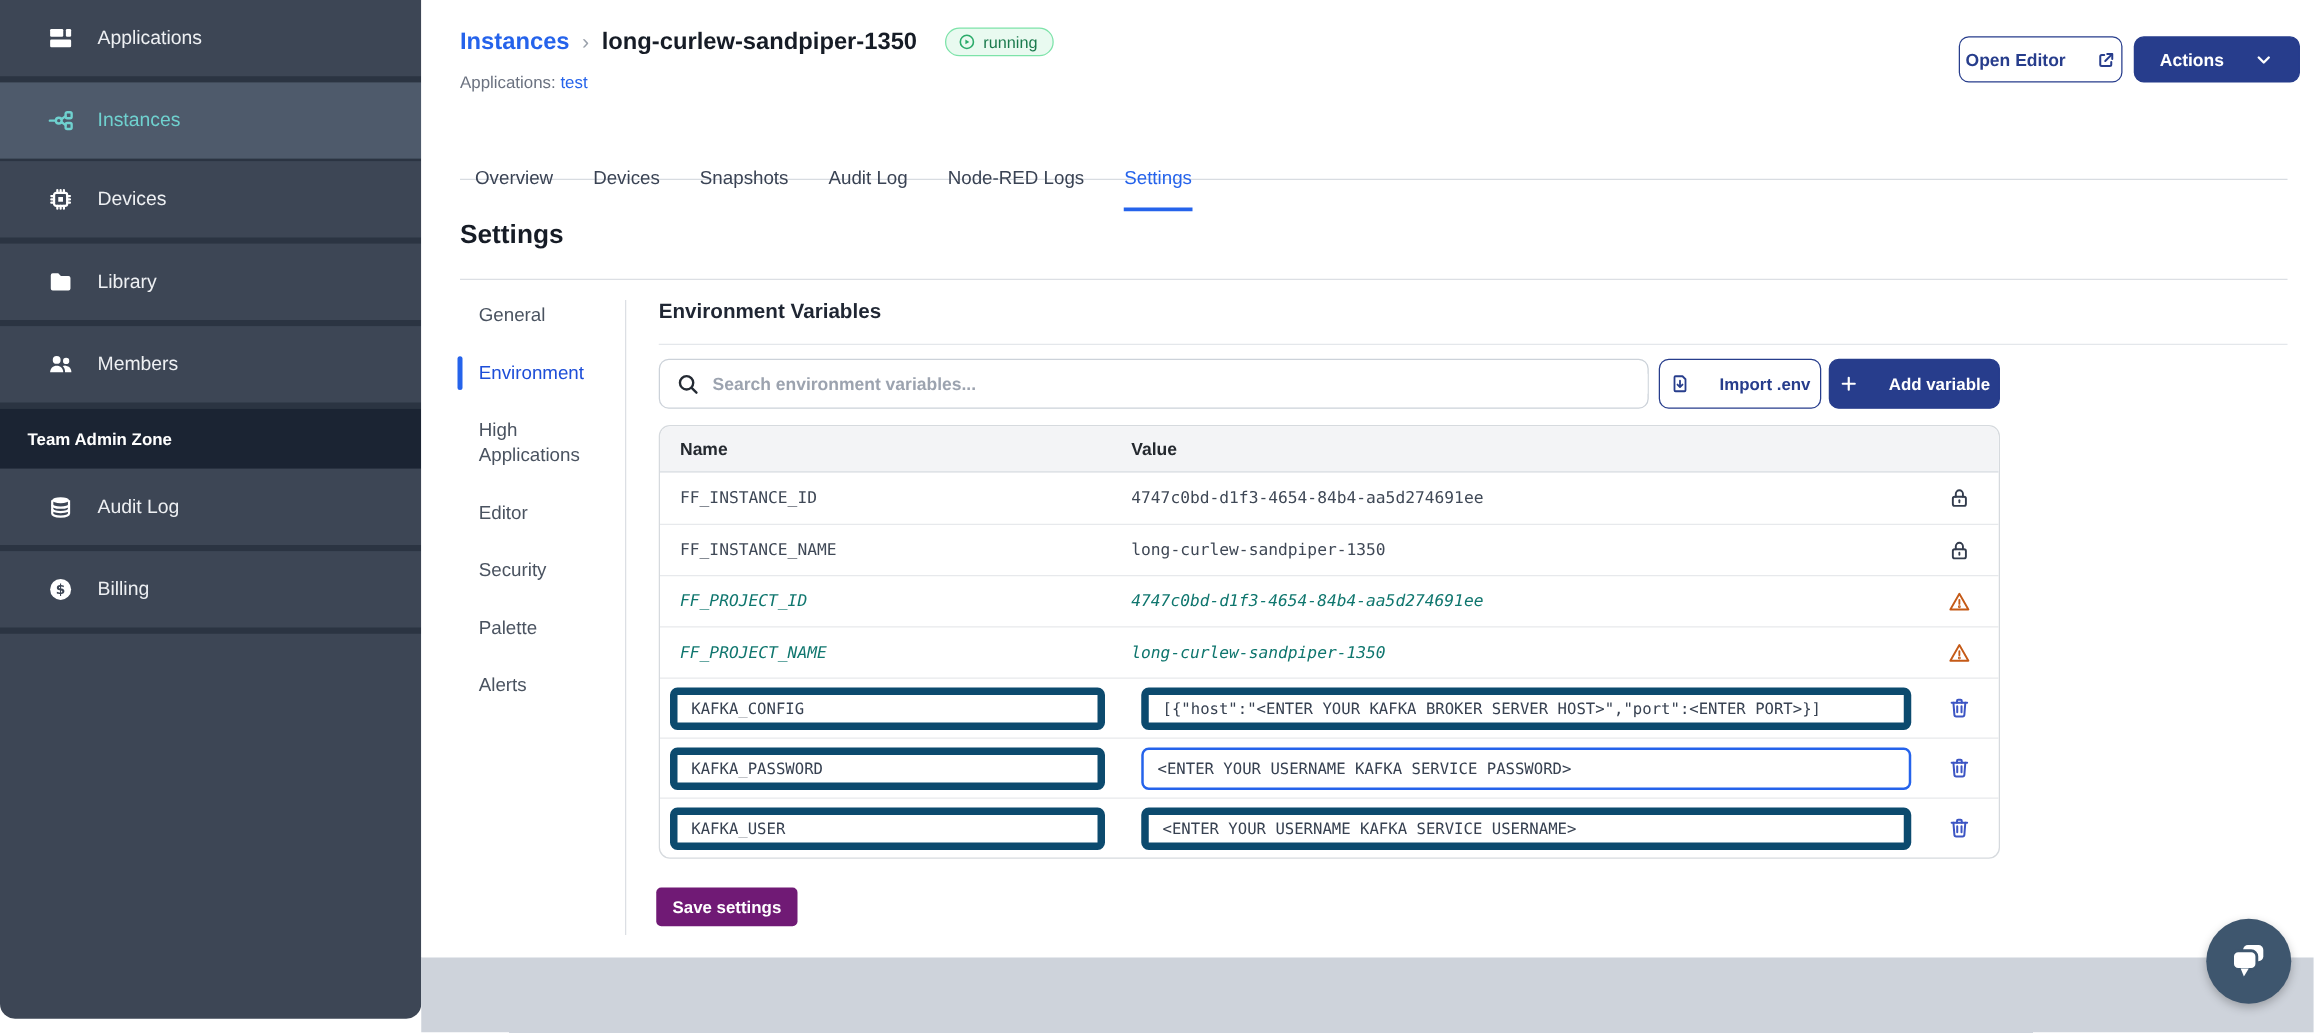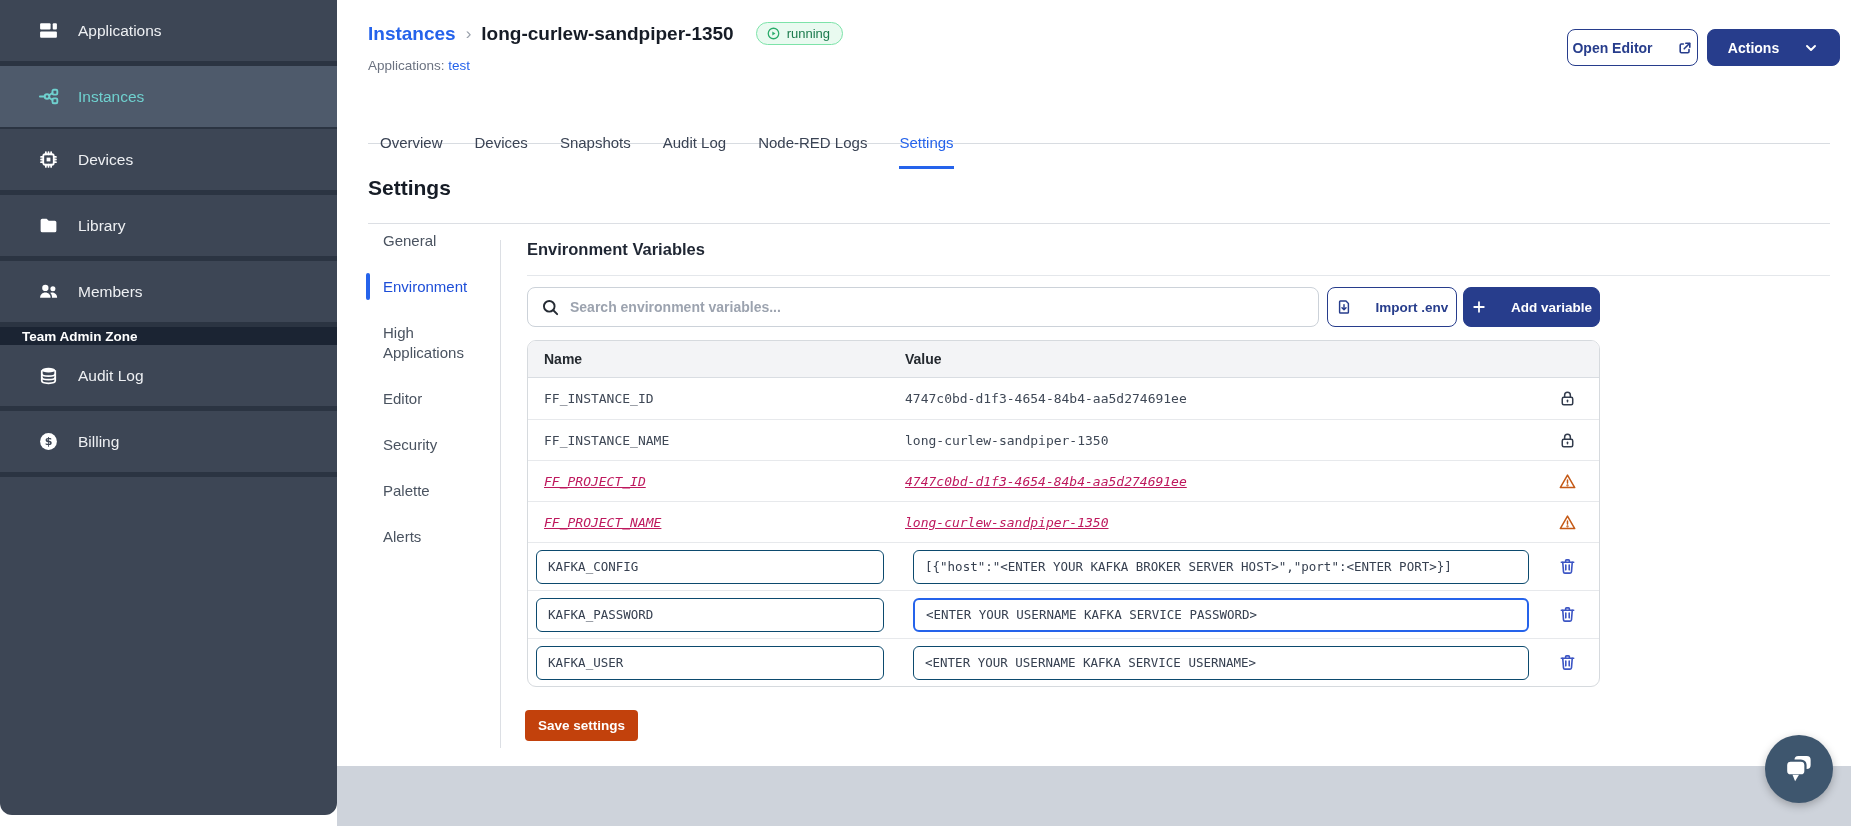--- a/index.html
+++ b/index.html
@@ -10,21 +10,21 @@
   
   .sidebar { position:absolute; left:0; top:0; width:337px; height:815px;
              background:#3d4655; border-radius:0 0 12px 12px; overflow:hidden; }
   .side-item { display:flex; align-items:center; gap:19px; padding-left:38px;
                height:61px; background:#3d4655; color:#eef0f3; font-size:15.5px; cursor:pointer; }
   .side-item .s-icon { width:21px; height:21px; color:#ffffff; flex:0 0 21px; }
   .side-item .s-icon svg { width:100%; height:100%; display:block; }
   .side-item.active { background:#4e5a6b; color:#6fd1cf; }
   .side-item.active .s-icon { color:#6fd1cf; }
   .side-sep { height:5px; background:#2b3442; }
-  .side-zone { height:18px; background:#1b2433; color:#ffffff; font-size:13.5px;
+  .side-zone { height:48px; background:#1b2433; color:#ffffff; font-size:13.5px;
                font-weight:700; display:flex; align-items:center; padding-left:22px; }
 
   
   .main { position:absolute; left:337px; top:0; width:1514px; height:766px; background:#fff; }
   .footer-gray { position:absolute; left:337px; top:766px; width:1514px; height:60px; background:#ced3db; }
 
   .breadcrumb { position:absolute; left:31px; top:22px; display:flex; align-items:center;
                 font-size:19px; font-weight:700; }
   .crumb-link { color:#2563eb; cursor:pointer; }
   .crumb-sep { color:#9aa1ab; margin:0 10px; font-weight:400; font-size:17px; }
@@ -48,21 +48,21 @@
 
   .tabbar { position:absolute; left:31px; top:110px; width:1462px; height:34px;
             border-bottom:1px solid #d8dce1; }
   .tabs { display:flex; gap:32px; padding-left:12px; height:100%;margin-top:24px; }
   .tab { font-size:15px; color:#3a4354; cursor:pointer; padding-bottom:12px; border-bottom:3px solid transparent; margin-bottom:-2px; }
   .tab.active { color:#2563eb; border-bottom-color:#2563eb; }
 
   .settings-title { position:absolute; left:31px; top:176px; font-size:21px; font-weight:700; color:#161c26; }
   .title-rule { position:absolute; left:31px; top:223px; width:1462px; height:1px; background:#dcdfe4; }
 
-  .settings-nav { position:absolute; left:46px; top:231px; width:112px; list-style:none; }
+  .settings-nav { position:absolute; left:46px; top:243px; width:112px; list-style:none; }
   .settings-nav li { font-size:15px; line-height:20px; color:#4a5360; margin-bottom:26px;
                      position:relative; cursor:pointer; }
   .settings-nav li.active { color:#1d4ed8; }
   .settings-nav li.active::before { content:""; position:absolute; left:-17px; top:-4px;
                      width:4px; height:27px; background:#2563eb; border-radius:2px; }
 
   .vdivider { position:absolute; left:163px; top:240px; width:1px; height:508px; background:#dcdfe4; }
 
   .section-title { position:absolute; left:190px; top:240px; font-size:16.5px; font-weight:700; color:#1f2633; }
   .section-rule { position:absolute; left:190px; top:275px; width:1303px; height:1px; background:#e4e7eb; }
@@ -84,36 +84,36 @@
                border:1px solid #d6dade; border-radius:9px; overflow:hidden; }
   .t-head { display:grid; grid-template-columns:377px 1fr 64px; height:37px; align-items:center;
             background:#f3f4f6; border-bottom:1px solid #d9dde2;
             font-size:14px; font-weight:700; color:#24292f; }
   .t-head .th-name { padding-left:16px; }
   .t-row { display:grid; grid-template-columns:377px 1fr 64px; align-items:center;
            font-family:"DejaVu Sans Mono", monospace; font-size:13px; color:#3f4856; }
   .t-row + .t-row { border-top:1px solid #e7e9ec; }
   .t-row.static { height:41px; }
   .t-row.static .c-name { padding-left:16px; }
-  .t-row.deprecated { color:#be185d; font-style:italic;text-decoration:underline; }
+  .t-row.deprecated { color:#0f766e; font-style:italic; }
   .t-row.editable { height:48px; }
-  .env-input { height:34px; border:1px solid #0c4a6e; border-radius:6px; background:#fff;
+  .env-input { height:34px; border:6px solid #0c4a6e; border-radius:6px; background:#fff;
                font-family:"DejaVu Sans Mono", monospace; font-size:12.5px; color:#374151;
                padding:0 11px; outline:none; }
   .env-input.focused { border:2px solid #2563eb; }
   .c-name .env-input { margin-left:8px; width:348px; }
   .c-value .env-input { margin-left:8px; width:calc(100% - 14px); }
   .c-action { display:flex; justify-content:center; align-items:center; }
   .row-icon { width:19px; height:19px; display:inline-block; }
   .row-icon svg { width:100%; height:100%; display:block; }
   .icon-lock { color:#333c4d; }
   .icon-warning { color:#c55a17; }
   .icon-trash { color:#3c55c4; cursor:pointer; }
 
-  .save-btn { position:absolute; left:188px; top:710px; background:#c2410c; color:#fff;
+  .save-btn { position:absolute; left:188px; top:710px; background:#701a75; color:#fff;
               border:none; border-radius:4px; font-size:13.5px; font-weight:700;
               padding:8px 13px; cursor:pointer; font-family:"Liberation Sans", sans-serif; }
 
   .chat-fab { position:absolute; left:1765px; top:735px; width:68px; height:68px; border-radius:50%;
               background:#3e566e; box-shadow:0 3px 8px rgba(0,0,0,.25); cursor:pointer;
               display:flex; align-items:center; justify-content:center; z-index:5; }
   .chat-fab svg { width:44px; height:44px; display:block; }
 </style>
 </head>
 <body>

